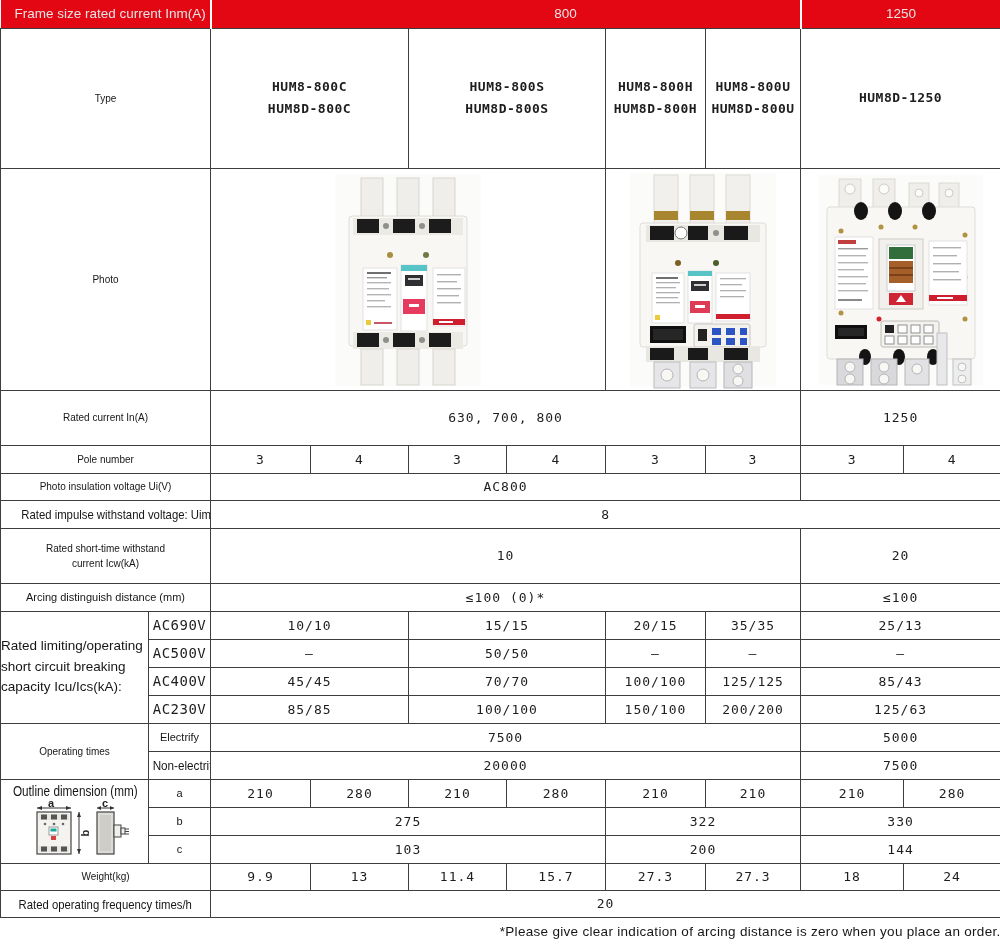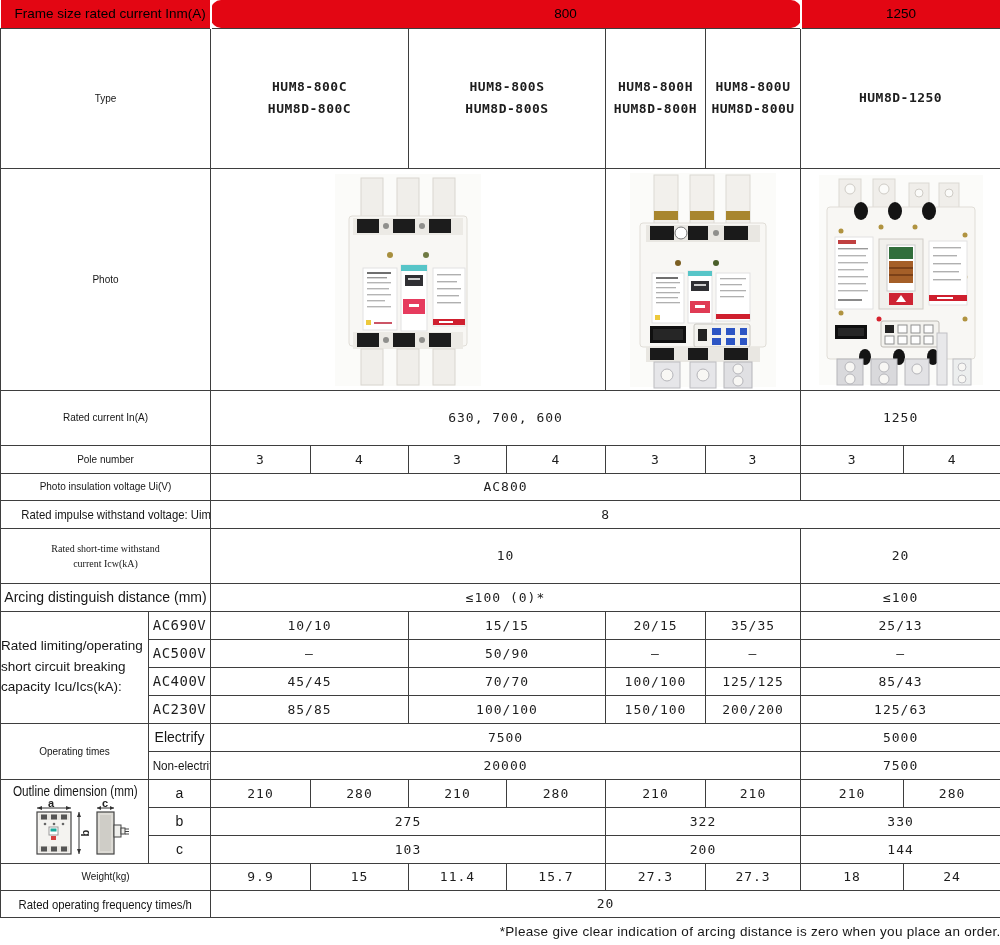--- a/index.html
+++ b/index.html
@@ -7,34 +7,34 @@
   body {
     width:1000px; height:945px; background:#fff;
     font-family:"Liberation Sans", sans-serif; color:#161616;
   }
   table.spec { border-collapse:collapse; table-layout:fixed; width:1000px; }
   .spec td {
     border:1px solid #3e3e3e; padding:0; text-align:center; vertical-align:middle;
     font-size:14px; overflow:hidden;
   }
   
-  tr.hdr td { background:#e30613; color:#000000; border:none; font-size:13.5px; }
+  tr.hdr td { background:#e30613; color:#e5e5e5; border:none; font-size:13.5px; }
   tr.hdr td.frame { text-align:left; padding-left:14px; }
   tr.hdr td.gsep { border-left:2px solid #ffffff; }
-  td.shift800 { padding-left:120px;border-radius:10px; }
+  td.shift800 { padding-left:120px; }
   
   td.val, td.typ, td.subm {
     font-family:"DejaVu Sans Mono","Liberation Mono",monospace;
     font-size:13px; letter-spacing:1px; color:#1d1d1d;
   }
   td.typ { font-weight:bold; line-height:1.7; white-space:pre-line; letter-spacing:0.5px; }
   td.subm { font-size:14px; letter-spacing:0.5px; font-weight:normal; }
-  td.subs { font-size:14px; }
+  td.subs { font-size:11px; }
   td.lab { font-size:10px; }
-  td.mlc { white-space:pre-line; line-height:1.5;font-family:Liberation Serif, serif; }
+  td.mlc { white-space:pre-line; line-height:1.5; }
   td.breaklab { white-space:pre-line; line-height:1.55; font-size:13.5px; text-align:left; padding-left:0; }
   span.cond { display:inline-block; white-space:nowrap; transform:scaleX(0.84); transform-origin:50% 50%; font-size:13.5px; }
   span.cond2 { display:inline-block; white-space:nowrap; transform:scaleX(0.9); transform-origin:50% 50%; font-size:13px; }
   tr.dashed td { border-bottom:1px dashed #8a8a8a; }
   td.photo { background:#fff; }
   td.photo svg { display:block; margin:2px auto 0; }
   td.outcell { vertical-align:top; padding-top:3px;margin-left:24px; }
   td.foot {
     border-left:none; border-right:none; text-align:right; padding-left:3px;
     font-size:13.5px; letter-spacing:0.3px;
@@ -310,21 +310,21 @@
           <rect x="136" y="186" width="18" height="26" fill="#eceeee" stroke="#c0c0c4"></rect>
           <circle cx="145" cy="194" r="4" fill="#f8f7f4" stroke="#c0c0c4"></circle>
           <circle cx="145" cy="206" r="4" fill="#f8f7f4" stroke="#c0c0c4"></circle>
         </g>
       </svg>
     </td>
   </tr>
 
   <tr style="height:55px">
     <td colspan="2" class="lab">Rated current In(A)</td>
-    <td colspan="6" class="val">630, 700, 600</td>
+    <td colspan="6" class="val">630, 700, 800</td>
     <td colspan="2" class="val">1250</td>
   </tr>
 
   <tr style="height:28px">
     <td colspan="2" class="lab">Pole number</td>
     <td class="val">3</td>
     <td class="val">4</td>
     <td class="val">3</td>
     <td class="val">4</td>
     <td class="val">3</td>
@@ -365,21 +365,21 @@
     <td colspan="2" class="val">10/10</td>
     <td colspan="2" class="val">15/15</td>
     <td class="val">20/15</td>
     <td class="val">35/35</td>
     <td colspan="2" class="val">25/13</td>
   </tr>
 
   <tr style="height:28px">
     <td class="subm">AC500V</td>
     <td colspan="2" class="val">—</td>
-    <td colspan="2" class="val">50/90</td>
+    <td colspan="2" class="val">50/50</td>
     <td class="val">—</td>
     <td class="val">—</td>
     <td colspan="2" class="val">—</td>
   </tr>
 
   <tr style="height:28px">
     <td class="subm">AC400V</td>
     <td colspan="2" class="val">45/45</td>
     <td colspan="2" class="val">70/70</td>
     <td class="val">100/100</td>
@@ -481,21 +481,21 @@
   <tr style="height:28px">
     <td class="subs">c</td>
     <td colspan="4" class="val">103</td>
     <td colspan="2" class="val">200</td>
     <td colspan="2" class="val">144</td>
   </tr>
 
   <tr style="height:27px">
     <td colspan="2" class="lab">Weight(kg)</td>
     <td class="val">9.9</td>
-    <td class="val">15</td>
+    <td class="val">13</td>
     <td class="val">11.4</td>
     <td class="val">15.7</td>
     <td class="val">27.3</td>
     <td class="val">27.3</td>
     <td class="val">18</td>
     <td class="val">24</td>
   </tr>
 
   <tr style="height:27px">
     <td colspan="2"><span class="cond">Rated operating frequency times/h</span></td>

